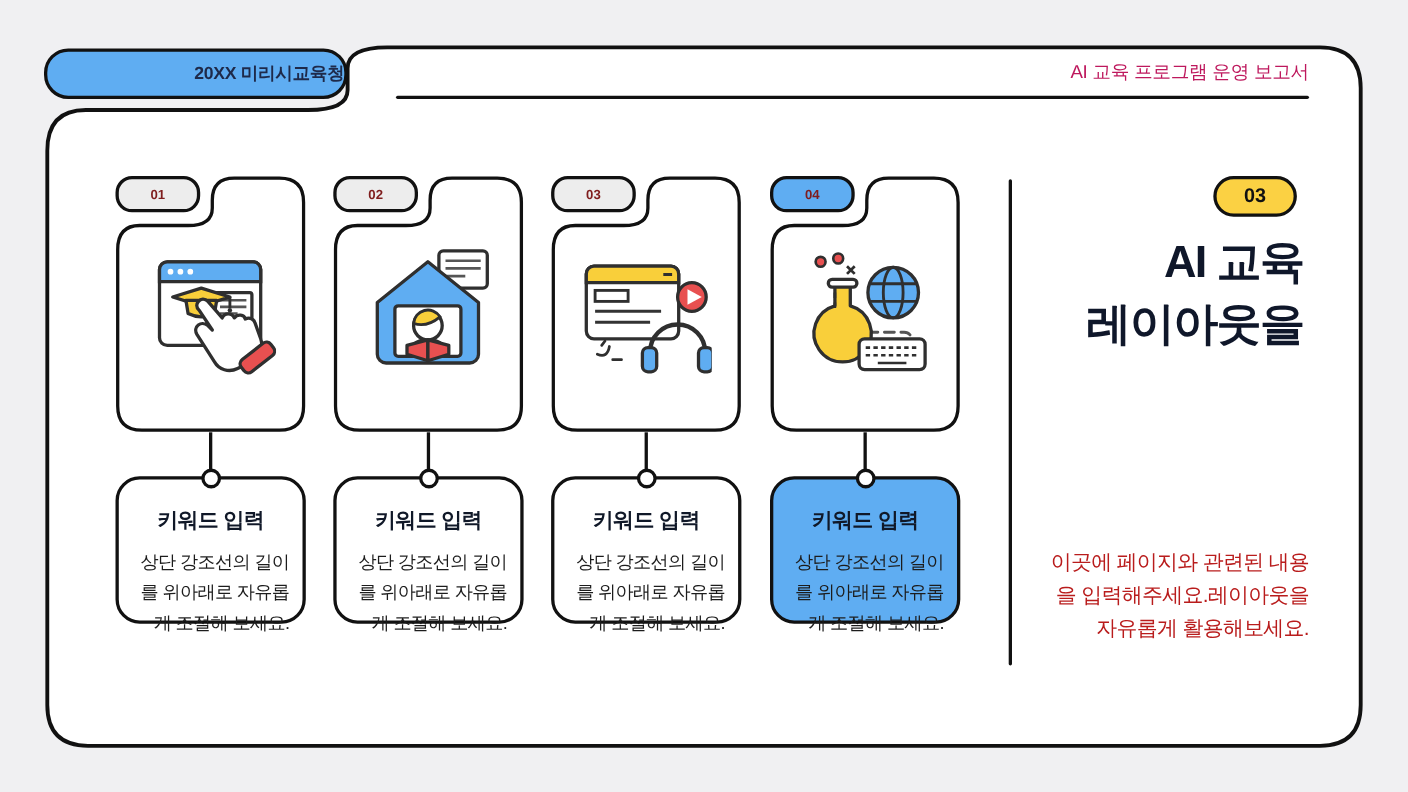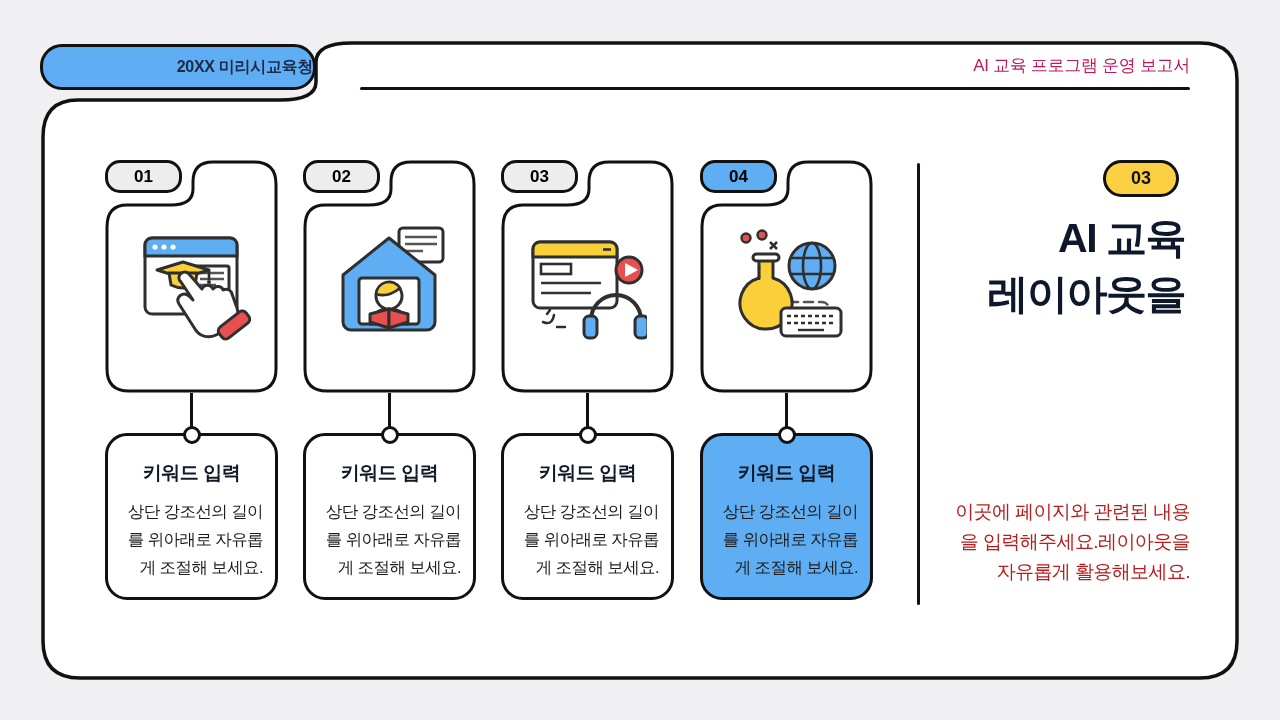--- a/index.html
+++ b/index.html
@@ -27,33 +27,33 @@
     left:360px;top:87px;width:830px;height:3px;background:#111;z-index:3;border-radius:2px;
   }
   
   .step-col{top:160px;width:173px;height:452px;z-index:2;}
   .col-0{left:105px}.col-1{left:303px}.col-2{left:501px}.col-3{left:700px}
   .icon-card-svg{position:absolute;left:0;top:0;width:173px;height:233px;}
   .step-tab{
     position:absolute;left:0;top:0;width:77px;height:33px;
     background:#ededed;border:3px solid #111;border-radius:15px;
     display:flex;align-items:center;justify-content:center;
-    font-size:17px;font-weight:700;color:#000000;box-sizing:border-box;
+    font-size:12px;font-weight:700;color:#7f1d1d;box-sizing:border-box;
   }
   .step-tab.highlight{background:#5fadf2;}
   .step-icon{position:absolute;left:26px;top:62px;width:120px;height:120px;}
   .connector-line{
     position:absolute;left:85px;top:233px;width:3px;height:34px;background:#111;
   }
   .connector-dot{
     position:absolute;left:78px;top:266px;width:12px;height:12px;background:#fff;
     border:3px solid #111;border-radius:50%;z-index:4;
   }
   .text-card{
-    position:absolute;left:0;top:273px;width:173px;height:167px;box-sizing:border-box;
+    position:absolute;left:0;top:273px;width:173px;height:134px;box-sizing:border-box;
     background:#fff;border:3px solid #111;border-radius:22px;z-index:3;
   }
   .text-card.highlight{background:#5fadf2;}
   .text-card .tc-title{
     margin-top:24px;text-align:center;font-size:19px;font-weight:700;color:#101828;
     letter-spacing:-0.5px;
   }
   .text-card .tc-body{
     margin:11px 12px 0 12px;font-size:16.5px;line-height:28px;color:#1c1c1c;
     text-align:right;word-break:break-all;letter-spacing:-0.6px;

